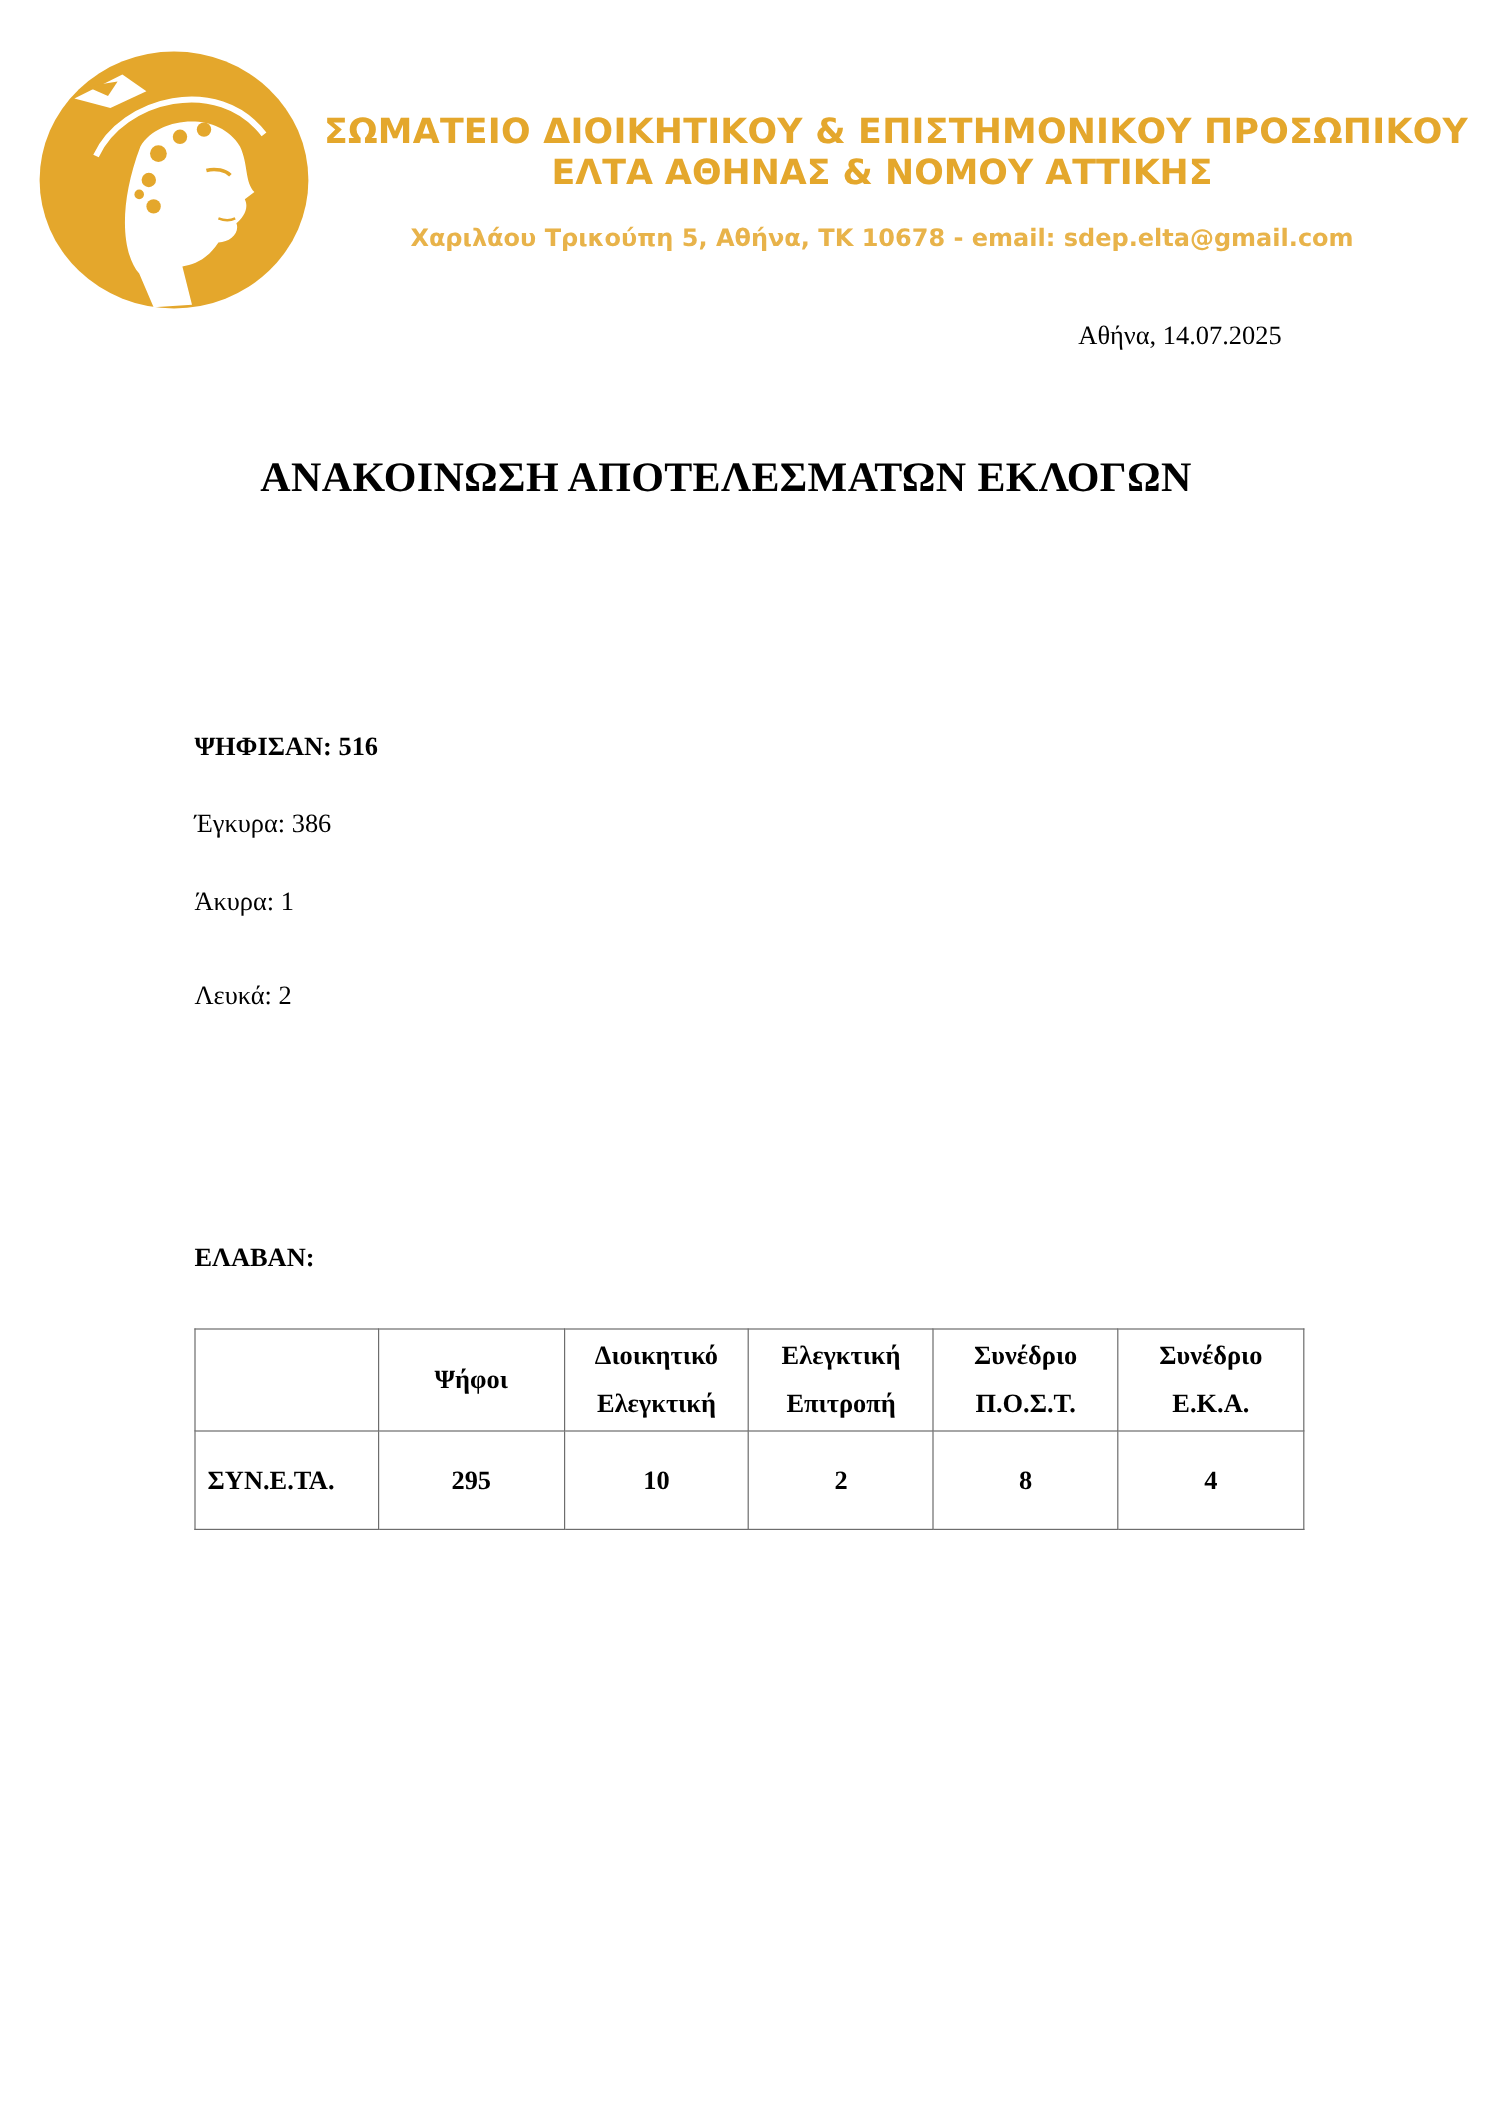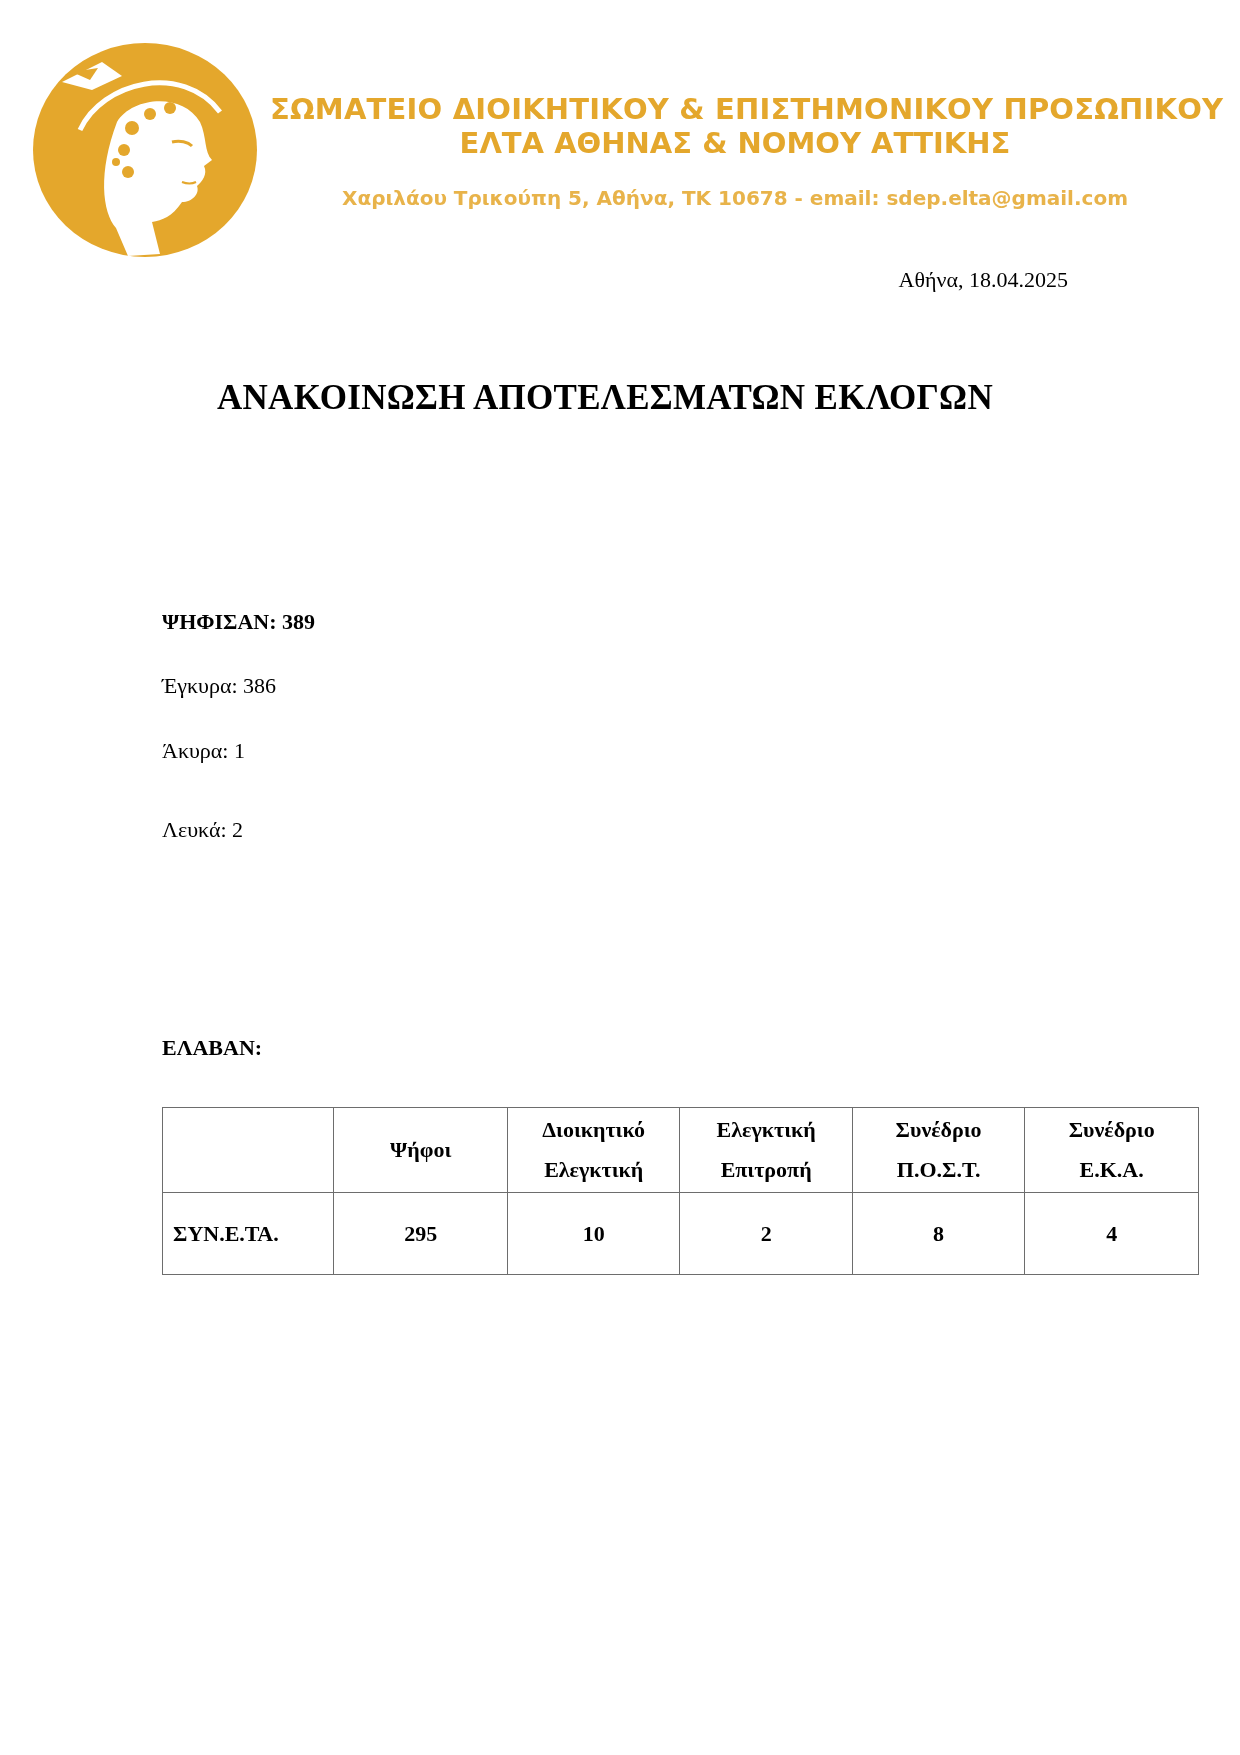--- a/index.html
+++ b/index.html
@@ -20,21 +20,21 @@
                  font-size: 20px; color: #e8b34a; white-space: nowrap; }
 
   .date { right: 172px; top: 267px; font-size: 22px; }
   .title { left: 0; width: 1210px; top: 378px; text-align: center;
            font-size: 35px; font-weight: bold; letter-spacing: 0.3px; }
   .para { left: 162px; width: 920px; top: 500px; font-size: 22px; line-height: 38px; }
   .stat { left: 162px; font-size: 22px; }
   .stat.bold { font-weight: bold; }
   .elavan { left: 162px; top: 1035px; font-size: 22px; font-weight: bold; }
 
-  table.results { position: absolute; left: 162px; top: 1107px; width: 1037px;
+  table.results { position: absolute; left: 162px; top: 1107px; width: 925px;
                   border-collapse: collapse; font-weight: bold; font-size: 22px; }
   table.results td, table.results th { border: 1.5px solid #6d6d6d; text-align: center;
                   vertical-align: middle; padding: 0 6px; font-weight: bold; }
   table.results th { height: 84px; line-height: 40px; font-size: 22px; }
   table.results tr.r1 td { height: 81px; }
   table.results tr.r2 td { height: 86px; }
   table.results tr.r3 td { height: 86px; }
   table.results td.party { text-align: left; padding-left: 10px; }
 </style>
 </head>
@@ -58,27 +58,27 @@
     <circle cx="96" cy="130" r="6" fill="#e4a72c"></circle>
     <circle cx="84" cy="120" r="4" fill="#e4a72c"></circle>
     <path d="M140 100 C148 98 156 100 160 104" stroke="#e4a72c" stroke-width="3" fill="none"></path>
     <path d="M150 140 C155 142 160 142 164 140" stroke="#e4a72c" stroke-width="2" fill="none"></path>
   </svg>
 </div>
 <div class="abs org-line1">ΣΩΜΑΤΕΙΟ ΔΙΟΙΚΗΤΙΚΟΥ &amp; ΕΠΙΣΤΗΜΟΝΙΚΟΥ ΠΡΟΣΩΠΙΚΟΥ</div>
 <div class="abs org-line2">ΕΛΤΑ ΑΘΗΝΑΣ &amp; ΝΟΜΟΥ ΑΤΤΙΚΗΣ</div>
 <div class="abs org-address">Χαριλάου Τρικούπη 5, Αθήνα, ΤΚ 10678 - email: sdep.elta@gmail.com</div>
 
-<div class="abs date">Αθήνα, 18.04.2025</div>
+<div class="abs date">Αθήνα, 14.07.2025</div>
 <div class="abs title">ΑΝΑΚΟΙΝΩΣΗ ΑΠΟΤΕΛΕΣΜΑΤΩΝ ΕΚΛΟΓΩΝ</div>
 
 <div class="abs para">
 </div>
 
-<div class="abs stat bold" style="top:609px;">ΨΗΦΙΣΑΝ: 389</div>
+<div class="abs stat bold" style="top:609px;">ΨΗΦΙΣΑΝ: 516</div>
 <div class="abs stat" style="top:673px;">Έγκυρα: 386</div>
 <div class="abs stat" style="top:738px;">Άκυρα: 1</div>
 <div class="abs stat" style="top:802px;margin-top:15px;">Λευκά: 2</div>
 
 <div class="abs elavan">ΕΛΑΒΑΝ:</div>
 
 <table class="results">
   <colgroup>
     <col style="width:150px">
       <col style="width:152px">

